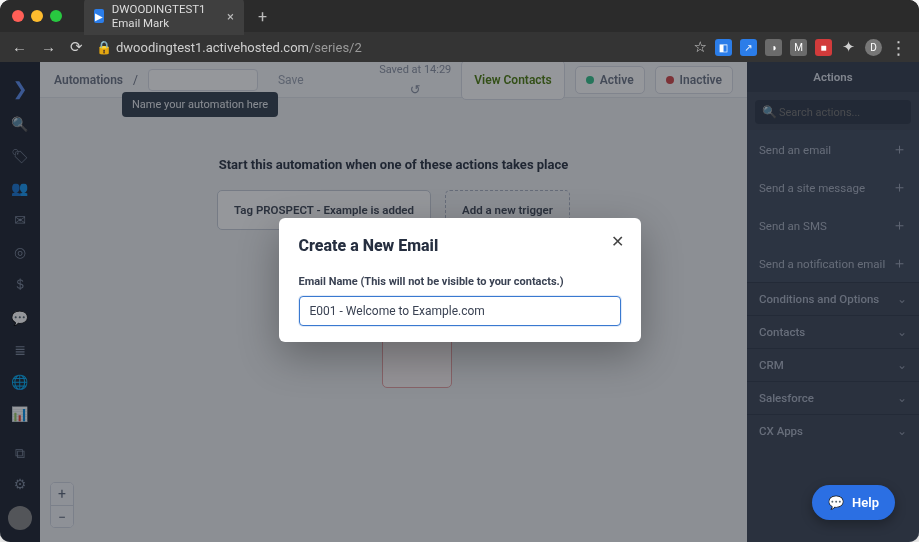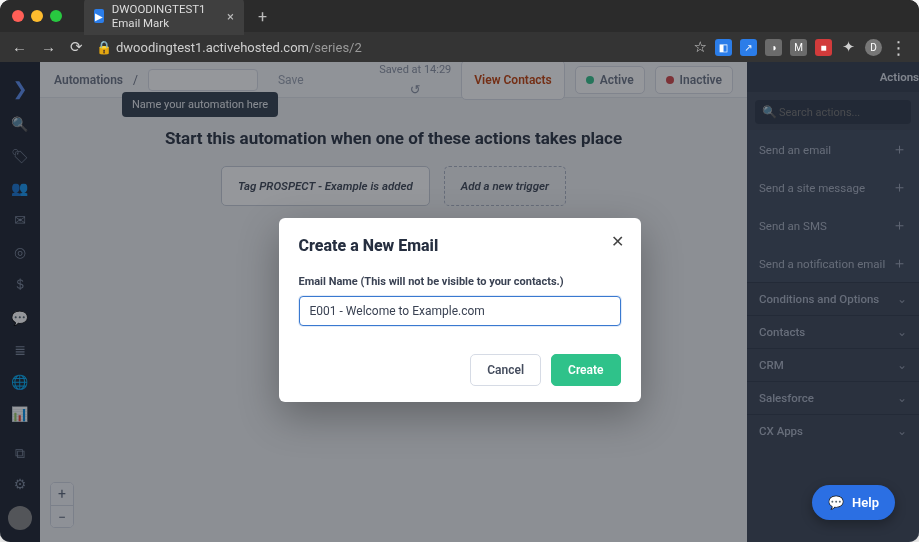--- a/index.html
+++ b/index.html
@@ -48,39 +48,39 @@
 
   .center-wrap{ flex:1; position:relative; overflow:hidden;}
   .topbar { position:relative; height:36px; background:#f6f7f9; border-bottom:1px solid #e1e4ea; display:flex; align-items:center; padding:0 14px; gap:10px; z-index:20;}
   .crumb{ color:#6b7384; font-size:12px; font-weight:600;}
   .crumb-sep{ color:#6b7384; font-size:12px;}
   .name-input{ width:110px; height:22px; border:1px solid #d9dde6; border-radius:4px; background:#fff;}
   .save-btn{ color:#9aa2b1; font-size:12px; padding:4px 10px;}
   .topbar-spacer{flex:1;}
   .saved{ color:#8a92a3; font-size:11px; display:flex; align-items:center; gap:6px;flex-direction:column;}
   .saved .clock{ font-size:13px;}
-  .tb-btn{ font-size:12px; padding:12px 12px; border:1px solid #d9dde6; border-radius:5px; background:#fff; color:#c2410c; font-weight:600;}
+  .tb-btn{ font-size:12px; padding:12px 12px; border:1px solid #d9dde6; border-radius:5px; background:#fff; color:#4d7c0f; font-weight:600;}
   .status-btn{ font-size:12px; padding:6px 10px; border:1px solid #d9dde6; border-radius:5px; background:#fff; color:#6b7384; display:flex; align-items:center; gap:6px; font-weight:600;}
   .status-btn .bullet{width:8px;height:8px;border-radius:50%;}
   .bullet.green{background:#35c28b;} .bullet.red{background:#d2484a;}
 
   .tooltip{ position:absolute; top:30px; left:82px; background:#34404f; color:#e8ebef; font-size:11px; padding:6px 10px; border-radius:4px; z-index:25;}
 
   .canvas{ position:relative; padding:30px 20px; display:flex; flex-direction:column; align-items:center;}
-  .canvas-title{ font-size:17px; font-weight:700; color:#2b3342; margin-bottom:18px;}
-  .triggers{ display:flex; gap:14px;font-style:italic; }
+  .canvas-title{ font-size:13px; font-weight:700; color:#2b3342; margin-bottom:18px;margin-top:29px;}
+  .triggers{ display:flex; gap:14px; }
   .trigger{ border:1px solid #c7cdd8; background:#fff; border-radius:5px; font-size:11.5px; font-weight:600; color:#3f4756; padding:12px 16px;}
   .trigger.dashed{ border:1.5px dashed #aab1c2; background:transparent;}
   .zoom{ position:absolute; left:10px; bottom:14px; display:flex; flex-direction:column; border:1px solid #d0d5e0; border-radius:5px; overflow:hidden; background:#fff; z-index:30;}
   .zoom-btn{ width:22px;height:22px; font-size:14px; color:#5b667a; display:flex;align-items:center;justify-content:center; background:#f3f5f8;}
   .zoom-btn + .zoom-btn{ border-top:1px solid #d0d5e0;}
 
   
   .actions-panel{ width:172px; background:#3c4556; color:#c4cad6; display:flex; flex-direction:column; font-size:11.5px;}
-  .actions-head{ text-align:right; padding:8px 0; font-weight:600; color:#d9dee7; background:#343d4d;}
+  .actions-head{ text-align:center; padding:8px 0; font-weight:600; color:#d9dee7; background:#343d4d;}
   .actions-search{ margin:8px 8px 6px; position:relative;}
   .actions-search input{ width:100%; height:24px; border-radius:4px; border:none; background:#2f3847; color:#cfd5e0; padding:0 8px 0 24px; font-size:11px;}
   .actions-search .mag{ position:absolute; left:7px; top:5px; font-size:12px; color:#8a92a3;}
   .acc-section{ padding:9px 12px; border-top:1px solid #313a4a; display:flex; align-items:center; justify-content:space-between; font-weight:600; color:#cdd3df;}
   .acc-section.sub{ font-weight:500; color:#aab2c2; padding:9px 12px;}
   .acc-section .chev{ color:#8a92a3; font-size:12px;}
   .sub-item{ padding:9px 12px; display:flex; align-items:center; justify-content:space-between; color:#aab2c2; background:#414b5d; border-top:1px solid #39435400;}
   .sub-item .plus{ color:#9aa3b5; font-size:15px;}
 
   
@@ -250,21 +250,17 @@
     <span>💬</span>
     <span>Help</span>
   </div>
 
   <div class="modal-wrap">
     <div class="modal">
       <div class="modal-title">Create a New Email</div>
       <div class="modal-close">✕</div>
       <div class="modal-label">Email Name (This will not be visible to your contacts.)</div>
       <input class="modal-input" value="E001 - Welcome to Example.com" style="">
-      <div class="modal-actions">
-        <div class="btn secondary">Cancel</div>
-        <div class="btn primary">Create</div>
-      </div>
     </div>
   </div>
 
 </div>
 </div>
 
 </body></html>

